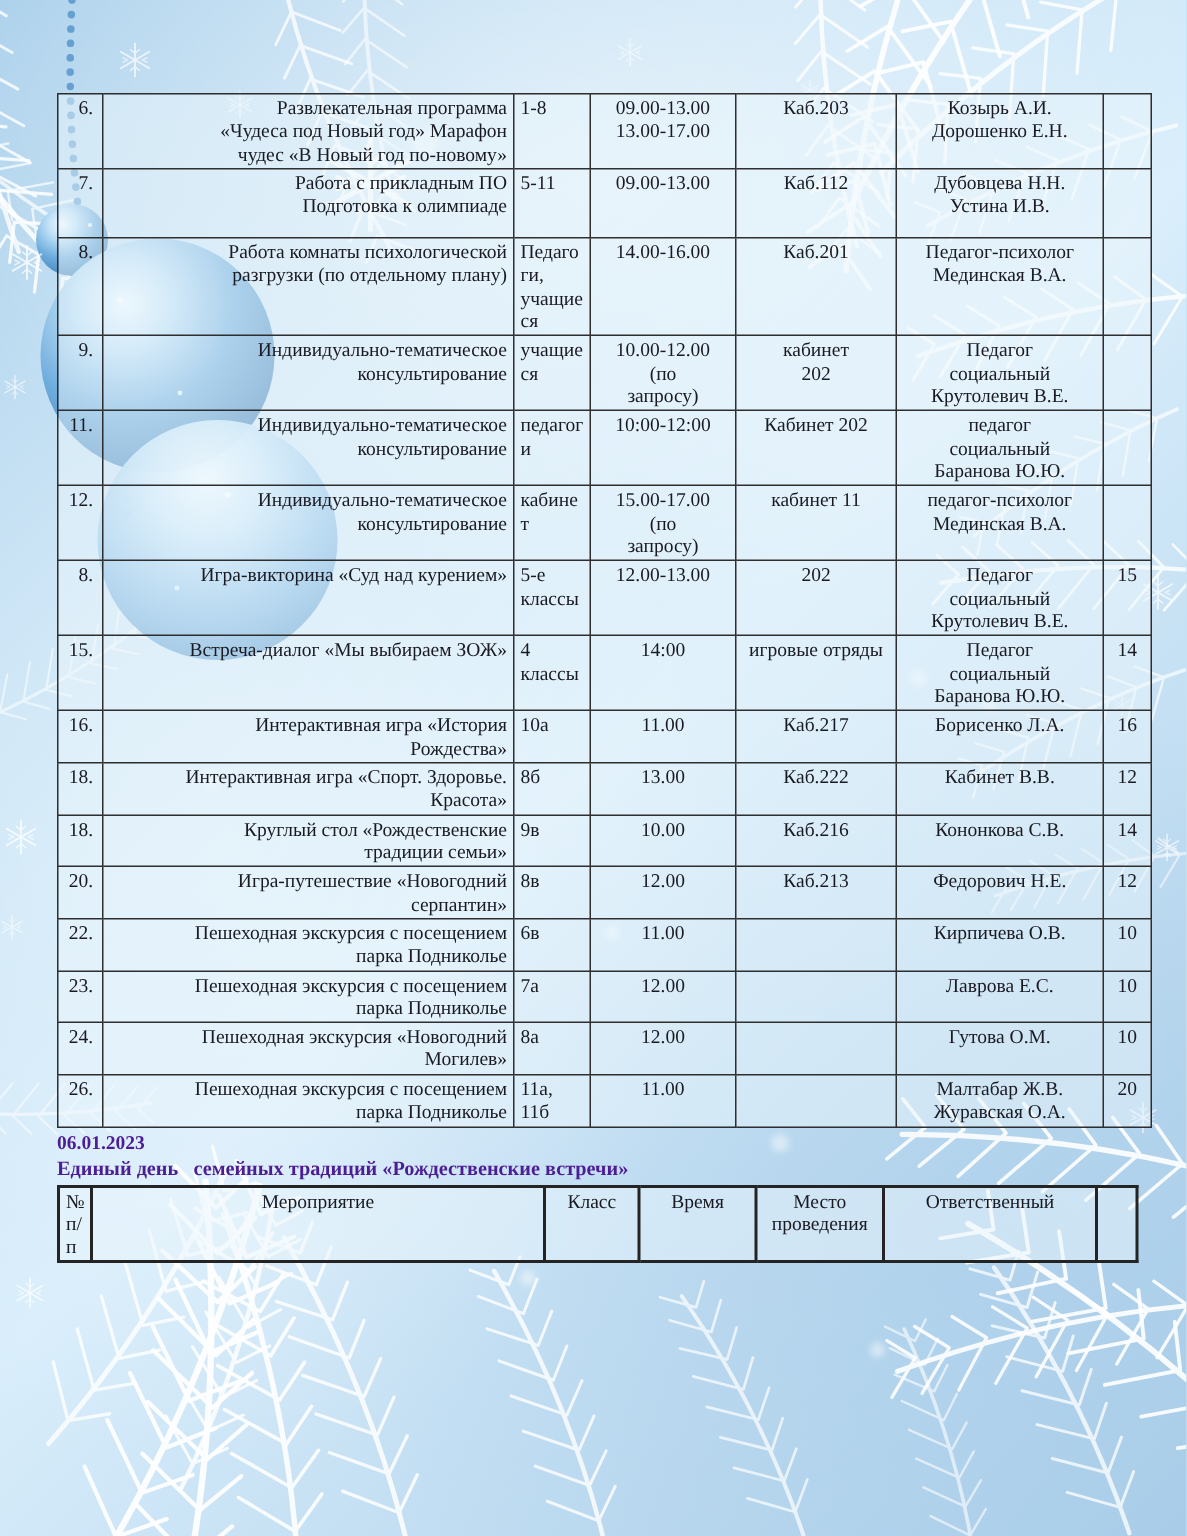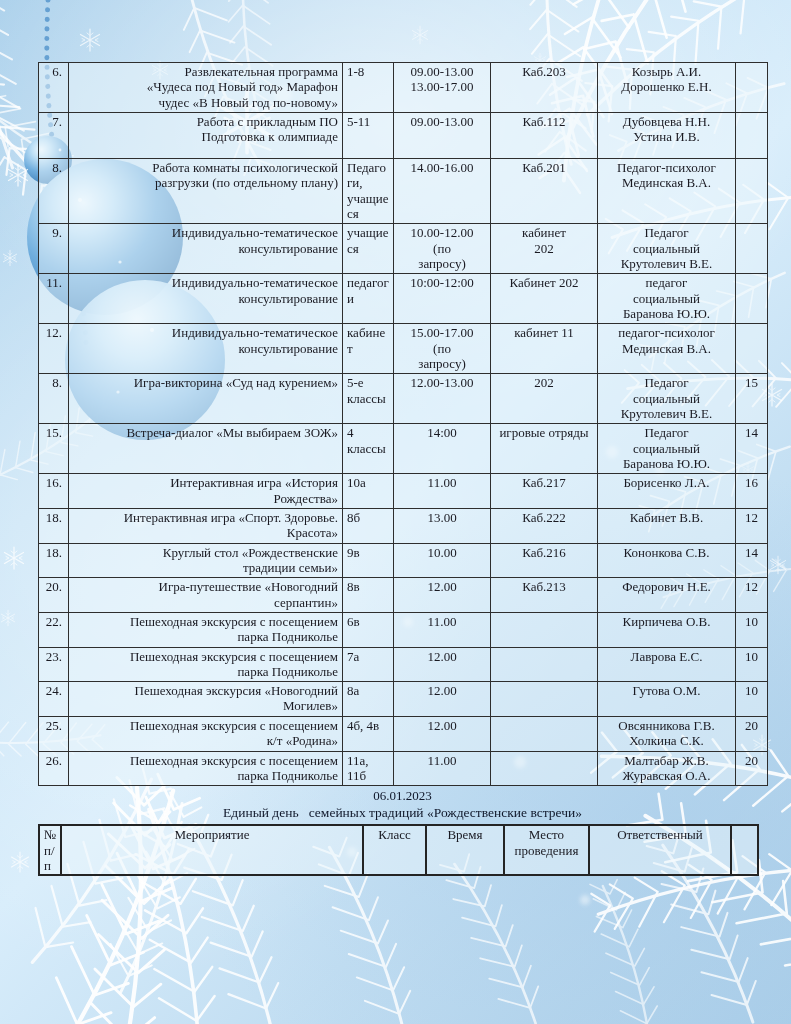--- a/index.html
+++ b/index.html
@@ -23,21 +23,21 @@
     border:1px solid #2e2e2e;background:rgba(233,245,252,.5);
     padding:1px 4px 2px;vertical-align:top;white-space:pre-wrap;overflow-wrap:break-word;
   }
   .c-num{text-align:right;padding-right:6px !important}
   .c-event{text-align:right}
   .c-class{text-align:left;overflow-wrap:anywhere}
   .c-time,.c-place,.c-count{text-align:center}
   .c-resp{text-align:center}
   .main-table tr:nth-child(2) td{height:42px}
   .main-table tr:nth-child(16) td{height:31px}
-  .footer-head{width:729px;text-align:center;font-weight:normal;color:#0f172a;white-space:pre-wrap}
+  .footer-head{width:729px;text-align:left;font-weight:bold;color:#4c1d95;white-space:pre-wrap}
   .footer-date{font-size:13px;margin-top:2px}
   .footer-title{font-size:13.5px;margin-top:1px}
   .second-table{width:719px;font-size:13px;line-height:1.18;margin-top:3px}
   .second-table th,.second-table td{
     border:2px solid #242424;background:rgba(233,245,252,.5);
     padding:1px 4px;vertical-align:top;white-space:pre-wrap;font-weight:normal;overflow-wrap:break-word;
   }
   .second-table th{text-align:center}
   .second-table th.h-num{text-align:left}
 </style>
@@ -336,31 +336,20 @@
           <td class="c-num">24.</td>
           <td class="c-event">Пешеходная экскурсия «Новогодний
 Могилев»</td>
           <td class="c-class">8а</td>
           <td class="c-time">12.00</td>
           <td class="c-place"></td>
           <td class="c-resp">Гутова О.М.</td>
           <td class="c-count">10</td>
         </tr>
         <tr>
-          <td class="c-num">25.</td>
-          <td class="c-event">Пешеходная экскурсия с посещением
-к/т «Родина»</td>
-          <td class="c-class">4б, 4в</td>
-          <td class="c-time">12.00</td>
-          <td class="c-place"></td>
-          <td class="c-resp">Овсянникова Г.В.
-Холкина С.К.</td>
-          <td class="c-count">20</td>
-        </tr>
-        <tr>
           <td class="c-num">26.</td>
           <td class="c-event">Пешеходная экскурсия с посещением
 парка Подниколье</td>
           <td class="c-class">11а, 11б</td>
           <td class="c-time">11.00</td>
           <td class="c-place"></td>
           <td class="c-resp">Малтабар Ж.В.
 Журавская О.А.</td>
           <td class="c-count">20</td>
         </tr>

